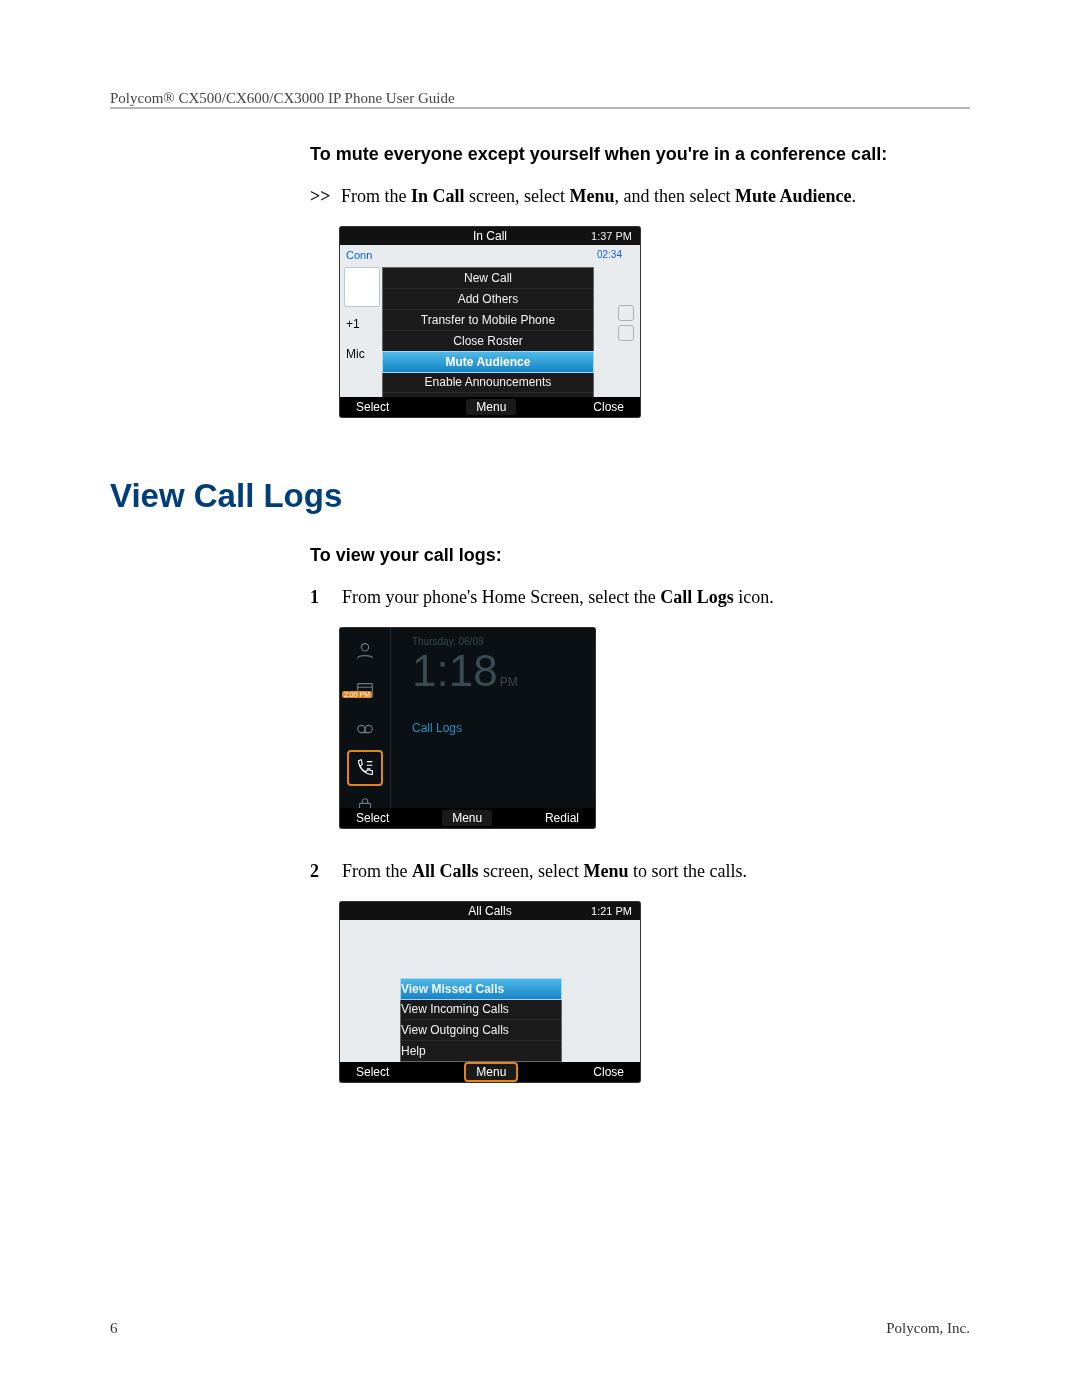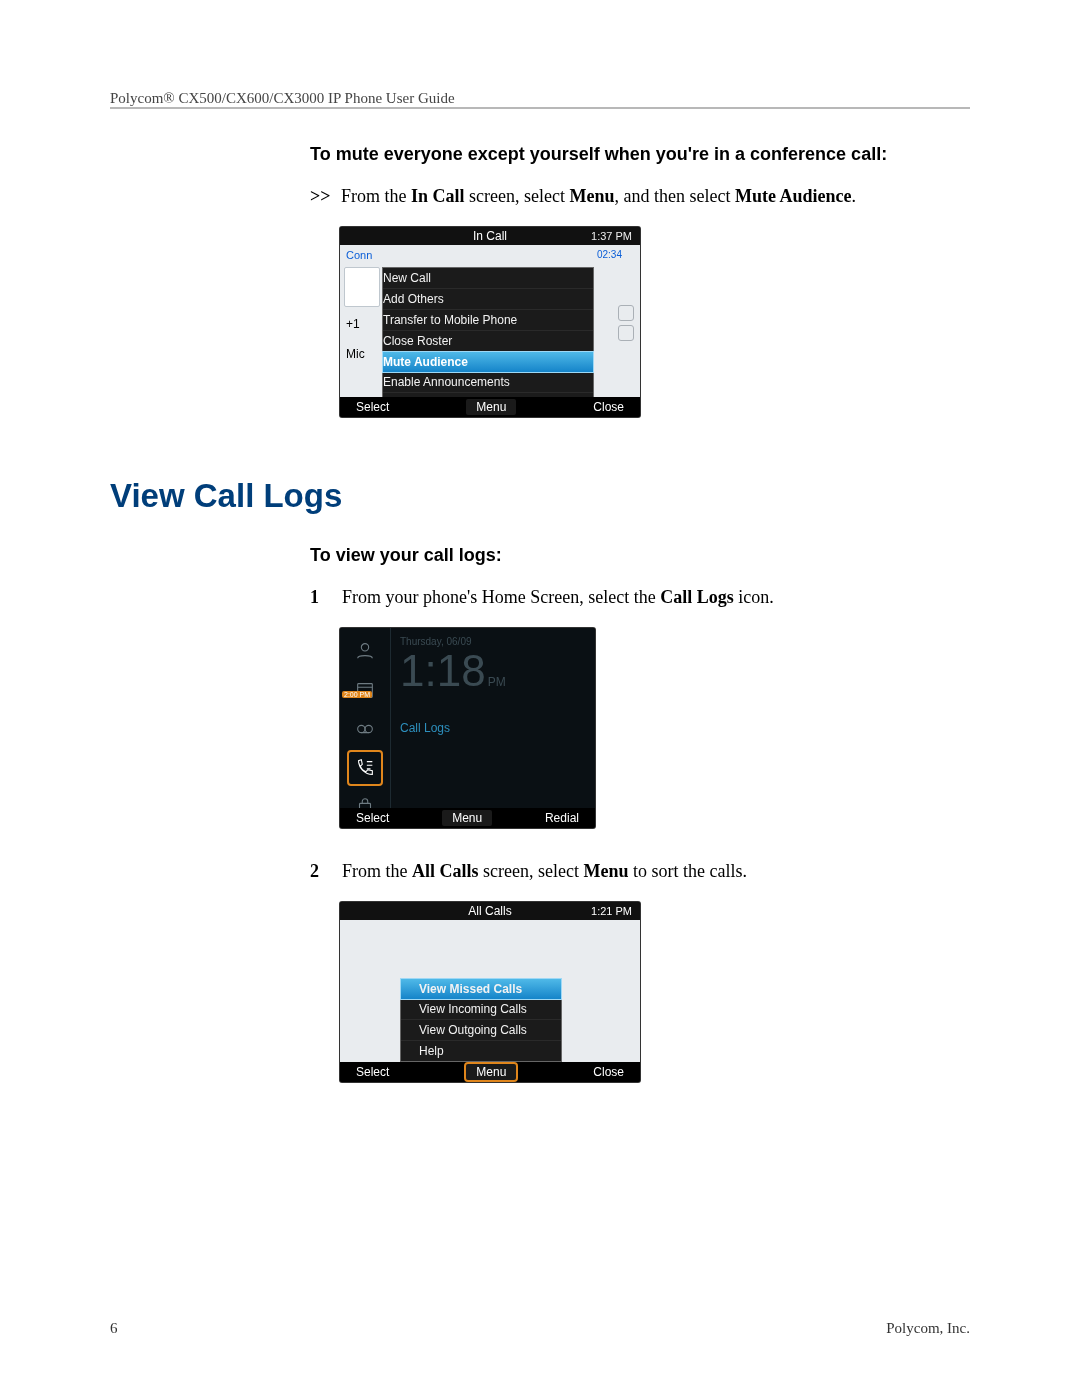--- a/index.html
+++ b/index.html
@@ -14,21 +14,21 @@
   .step-row{display:flex;gap:18px;margin-bottom:18px;}
   .step-num{font-weight:bold;min-width:14px;}
   .para{font-size:18px;line-height:1.45;margin:0 0 25px 0;}
   .h1{font-family:Arial,Helvetica,sans-serif;font-weight:bold;font-size:33px;color:#003e7a;margin:60px 0 30px -200px;}
   .figure-wrap{display:flex;justify-content:flex-start;margin:18px 0 30px 30px;}
   .phone{background:#000;border-radius:2px;box-shadow:0 0 0 1px #333;color:#fff;font-family:"Segoe UI",Arial,sans-serif;position:relative;overflow:hidden;}
   
   .p1{width:300px;height:190px;}
   .p1-header{background:#111;font-size:12px;display:flex;justify-content:center;align-items:center;height:18px;position:relative;}
   .p1-time{position:absolute;right:8px;font-size:11px;color:#eee;}
-  .p1-behind{position:absolute;left:0;top:18px;right:0;bottom:20px;background:#e9ecef;}
+  .p1-behind{position:absolute;left:0;top:18px;right:0;bottom:20px;background:#e9ecef;text-align:center;}
   .p1-conn{position:absolute;left:6px;top:4px;font-size:11px;color:#0b5ed7;}
   .p1-dur{position:absolute;right:18px;top:4px;font-size:10px;color:#0b5ed7;}
   .p1-plus{position:absolute;left:6px;top:72px;font-size:12px;color:#000;}
   .p1-mic{position:absolute;left:6px;top:102px;font-size:12px;color:#000;}
   .p1-avatar{position:absolute;left:4px;top:22px;width:34px;height:38px;border:1px solid #bfc7ce;background:#fff;border-radius:2px;}
   .p1-picon{position:absolute;right:6px;top:60px;width:14px;height:14px;border:1px solid #aab0b6;border-radius:3px;}
   .p1-picon2{position:absolute;right:6px;top:80px;width:14px;height:14px;border:1px solid #aab0b6;border-radius:3px;}
   .p1-menu{position:absolute;left:42px;top:22px;right:46px;background:#1b1b1b;border:1px solid #666;font-size:12px;}
   .p1-item{padding:3px 0;color:#f2f2f2;border-bottom:1px solid #2a2a2a;}
   .p1-item:last-child{border-bottom:none;}
@@ -38,32 +38,32 @@
   .softkeys .mid.outlined{outline:2px solid #e0861c;}
   
   .p2{width:255px;height:200px;}
   .p2-body{position:absolute;left:0;right:0;top:0;bottom:20px;background:#0a1014;}
   .p2-side{position:absolute;left:0;top:0;width:50px;bottom:0;border-right:1px solid #1d2a31;}
   .p2-icon{width:32px;height:32px;margin:7px auto;display:flex;align-items:center;justify-content:center;color:#6e7b82;}
   .p2-icon svg{width:22px;height:22px;stroke:#6e7b82;fill:none;stroke-width:1.2;}
   .p2-icon.sel{outline:2px solid #e0861c;border-radius:2px;}
   .p2-icon.sel svg{stroke:#fff;}
   .p2-chip{font-size:7px;color:#fff;background:#e0861c;border-radius:2px;padding:0 2px;position:absolute;left:2px;top:63px;}
-  .p2-main{position:absolute;left:50px;right:0;top:0;bottom:0;padding:8px 10px;}
+  .p2-main{position:absolute;left:50px;right:0;top:0;bottom:0;padding:8px 22px;}
   .p2-date{font-size:10px;color:#3a4a52;}
   .p2-clock{font-size:44px;color:#3a4a52;font-weight:300;line-height:1;margin-top:2px;}
   .p2-pm{font-size:12px;margin-left:2px;}
   .p2-label{color:#2d8fbd;font-size:12px;margin-top:28px;}
   
   .p3{width:300px;height:180px;}
   .p3-header{background:#111;font-size:12px;display:flex;justify-content:center;align-items:center;height:18px;position:relative;}
   .p3-time{position:absolute;right:8px;font-size:11px;}
   .p3-body{position:absolute;left:0;right:0;top:18px;bottom:20px;background:#e9ecef;}
   .p3-menu{position:absolute;left:60px;bottom:0;width:160px;background:#1b1b1b;border:1px solid #666;font-size:12px;}
-  .p3-item{padding:3px 18px;color:#f2f2f2;border-bottom:1px solid #2a2a2a;}
+  .p3-item{padding:3px 0;color:#f2f2f2;border-bottom:1px solid #2a2a2a;}
   .p3-item:last-child{border-bottom:none;}
   .p3-item.hl{background:linear-gradient(#4fb9e8,#1584c9);border:1px solid #9ed8f5;margin:-1px;font-weight:bold;}
   .footer{position:absolute;left:110px;right:110px;bottom:60px;display:flex;justify-content:space-between;font-size:15px;color:#333;}
 </style>
 </head>
 <body>
 
 <div class="page">
   <div class="running-head">Polycom® CX500/CX600/CX3000 IP Phone User Guide</div>
 

